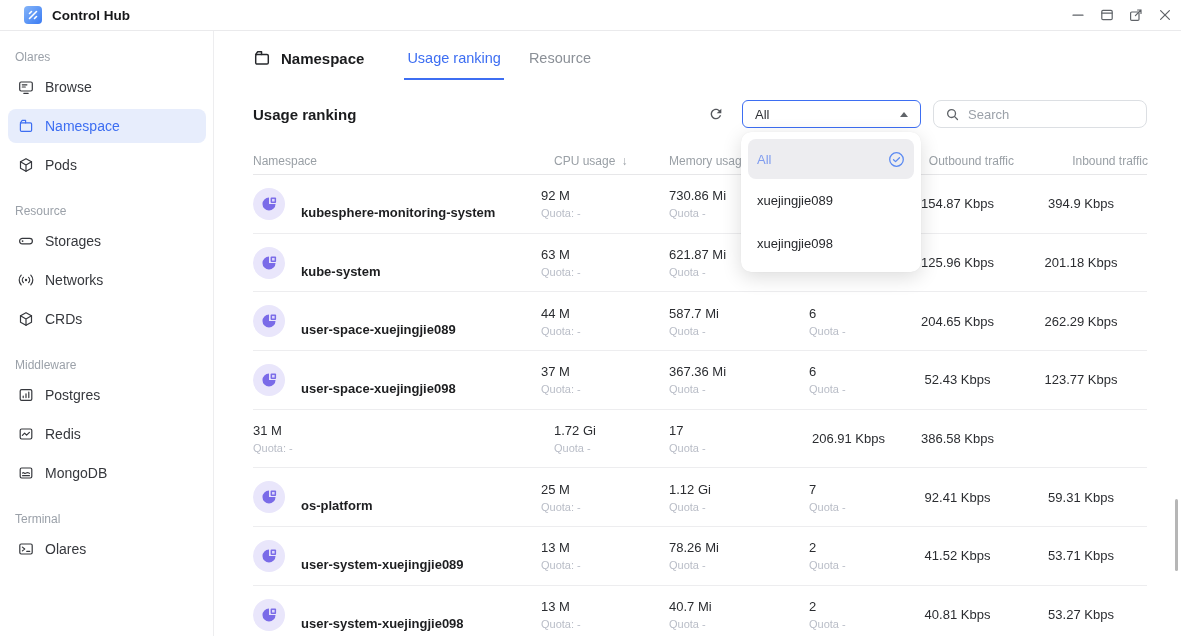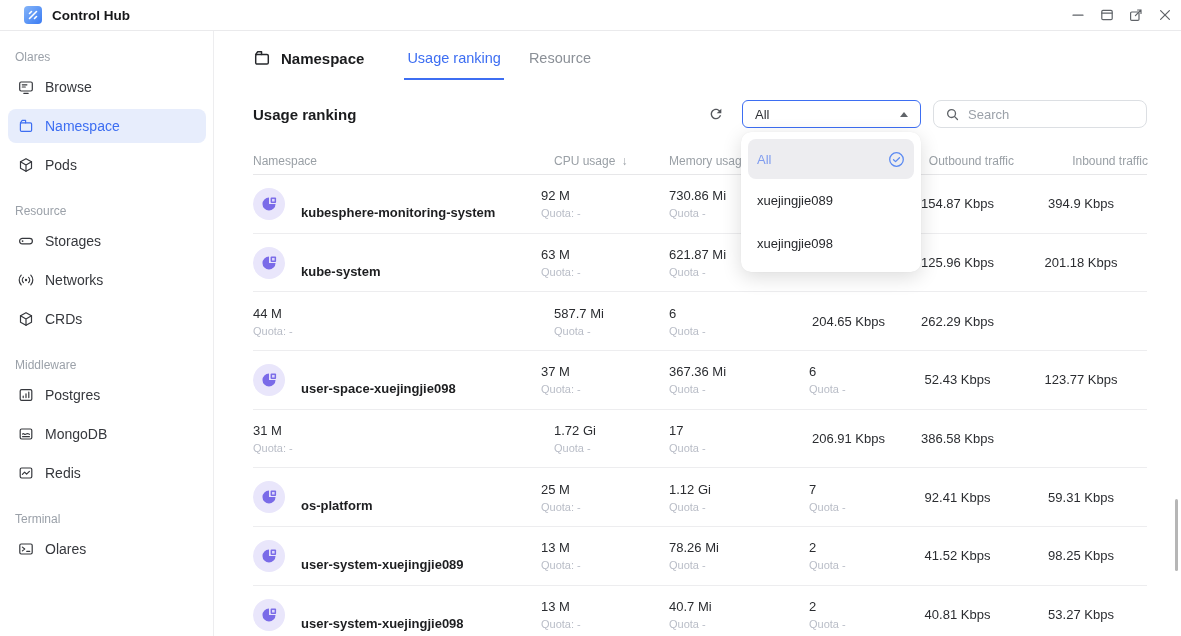--- a/index.html
+++ b/index.html
@@ -195,35 +195,35 @@
               <path d="M5.2 10.6v-1.6 M8 10.6V6.8 M10.8 10.6V5.2"></path>
             </svg>
           </span>
     <span class="side-label">Postgres</span>
   </div>
 
   <div class="side-item">
     <span class="side-icon">
             <svg width="16" height="16" viewBox="0 0 16 16">
               <rect x="2.2" y="3" width="11.6" height="10" rx="1.4"></rect>
+              <path d="M4.4 9.4 6.6 7.1 l2 2 2.8-2.8"></path>
+            </svg>
+          </span>
+    <span class="side-label">Redis</span>
+  </div>
+
+  <div class="side-item">
+    <span class="side-icon">
+            <svg width="16" height="16" viewBox="0 0 16 16">
+              <rect x="2.2" y="3" width="11.6" height="10" rx="1.4"></rect>
               <path d="M4.6 8.1 c1-1.7 1.8 1.3 3.4 0 s2.4-.5 3.4.2"></path>
               <path d="M4.6 10.7h6.8"></path>
             </svg>
           </span>
     <span class="side-label">MongoDB</span>
-  </div>
-
-  <div class="side-item">
-    <span class="side-icon">
-            <svg width="16" height="16" viewBox="0 0 16 16">
-              <rect x="2.2" y="3" width="11.6" height="10" rx="1.4"></rect>
-              <path d="M4.4 9.4 6.6 7.1 l2 2 2.8-2.8"></path>
-            </svg>
-          </span>
-    <span class="side-label">Redis</span>
   </div>
 </div>
   </div>
 
   <div class="side-section">
     <div class="sec-label">Terminal</div>
     <div class="sec-items">
   <div class="side-item">
     <span class="side-icon">
             <svg width="16" height="16" viewBox="0 0 16 16">
@@ -331,20 +331,30 @@
           </div>
     <div class="stat c-pods th-pad">
             <div class="val"></div>
             <div class="quota">Quota -</div>
           </div>
     <div class="c-right c-out">125.96 Kbps</div>
     <div class="c-right c-in">201.18 Kbps</div>
   </div>
 
   <div class="trow">
+    <div class="c-name">
+      <span class="ns-avatar">
+        <svg width="18" height="18" viewBox="0 0 16 16">
+                <path d="M8 8 L8 2.2 A5.8 5.8 0 1 0 13.8 8 Z" fill="#7A6BE8"></path>
+                <rect x="9.4" y="2.2" width="4.9" height="4.9" rx="0.8" fill="#7A6BE8"></rect>
+                <rect x="10.7" y="3.5" width="2.3" height="2.3" fill="#DDD8FA"></rect>
+              </svg>
+      </span>
+      <span class="ns-name">user-space-xuejingjie089</span>
+    </div>
     <div class="stat c-cpu">
             <div class="val">44 M</div>
             <div class="quota">Quota: -</div>
           </div>
     <div class="stat c-mem th-pad">
             <div class="val">587.7 Mi</div>
             <div class="quota">Quota -</div>
           </div>
     <div class="stat c-pods th-pad">
             <div class="val">6</div>
@@ -442,21 +452,21 @@
           </div>
     <div class="stat c-mem th-pad">
             <div class="val">78.26 Mi</div>
             <div class="quota">Quota -</div>
           </div>
     <div class="stat c-pods th-pad">
             <div class="val">2</div>
             <div class="quota">Quota -</div>
           </div>
     <div class="c-right c-out">41.52 Kbps</div>
-    <div class="c-right c-in">98.25 Kbps</div>
+    <div class="c-right c-in">53.71 Kbps</div>
   </div>
 
   <div class="trow">
     <div class="c-name">
       <span class="ns-avatar">
         <svg width="18" height="18" viewBox="0 0 16 16">
                 <path d="M8 8 L8 2.2 A5.8 5.8 0 1 0 13.8 8 Z" fill="#7A6BE8"></path>
                 <rect x="9.4" y="2.2" width="4.9" height="4.9" rx="0.8" fill="#7A6BE8"></rect>
                 <rect x="10.7" y="3.5" width="2.3" height="2.3" fill="#DDD8FA"></rect>
               </svg>

